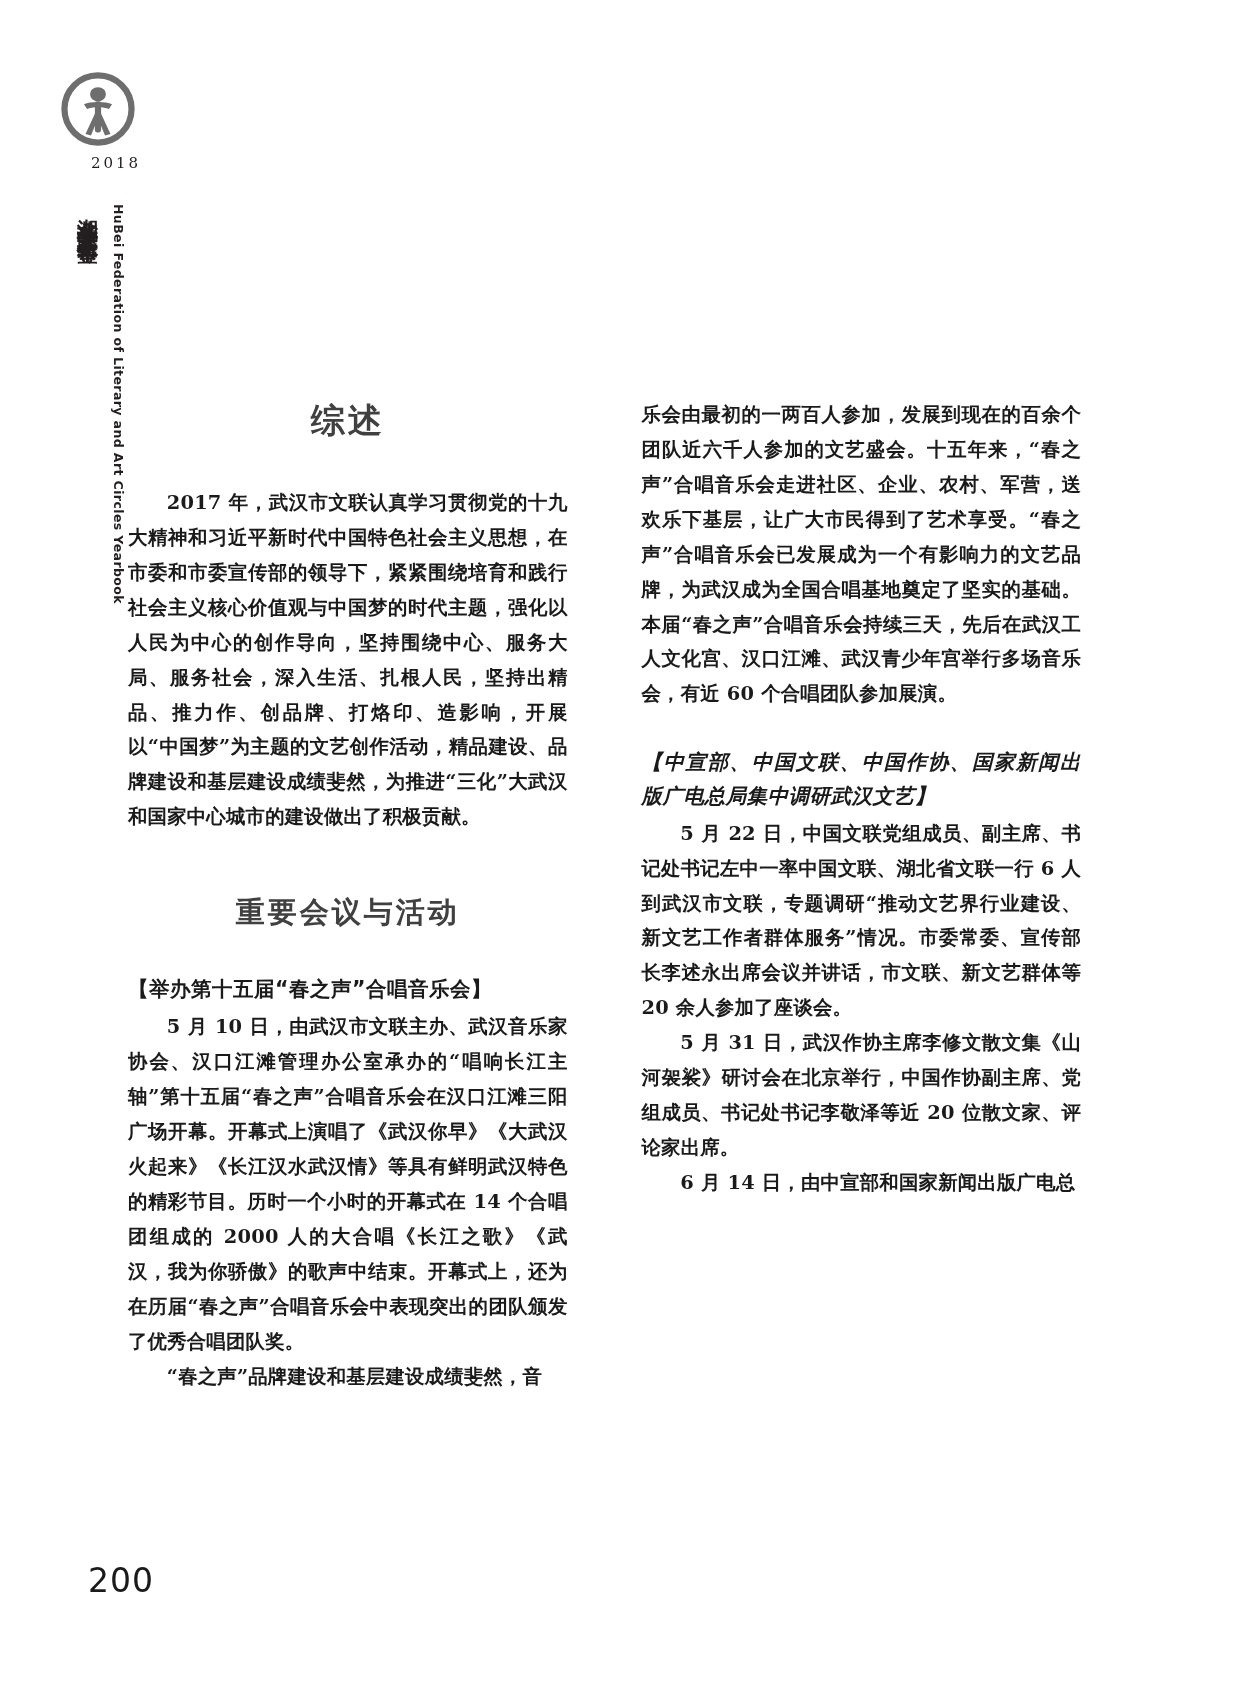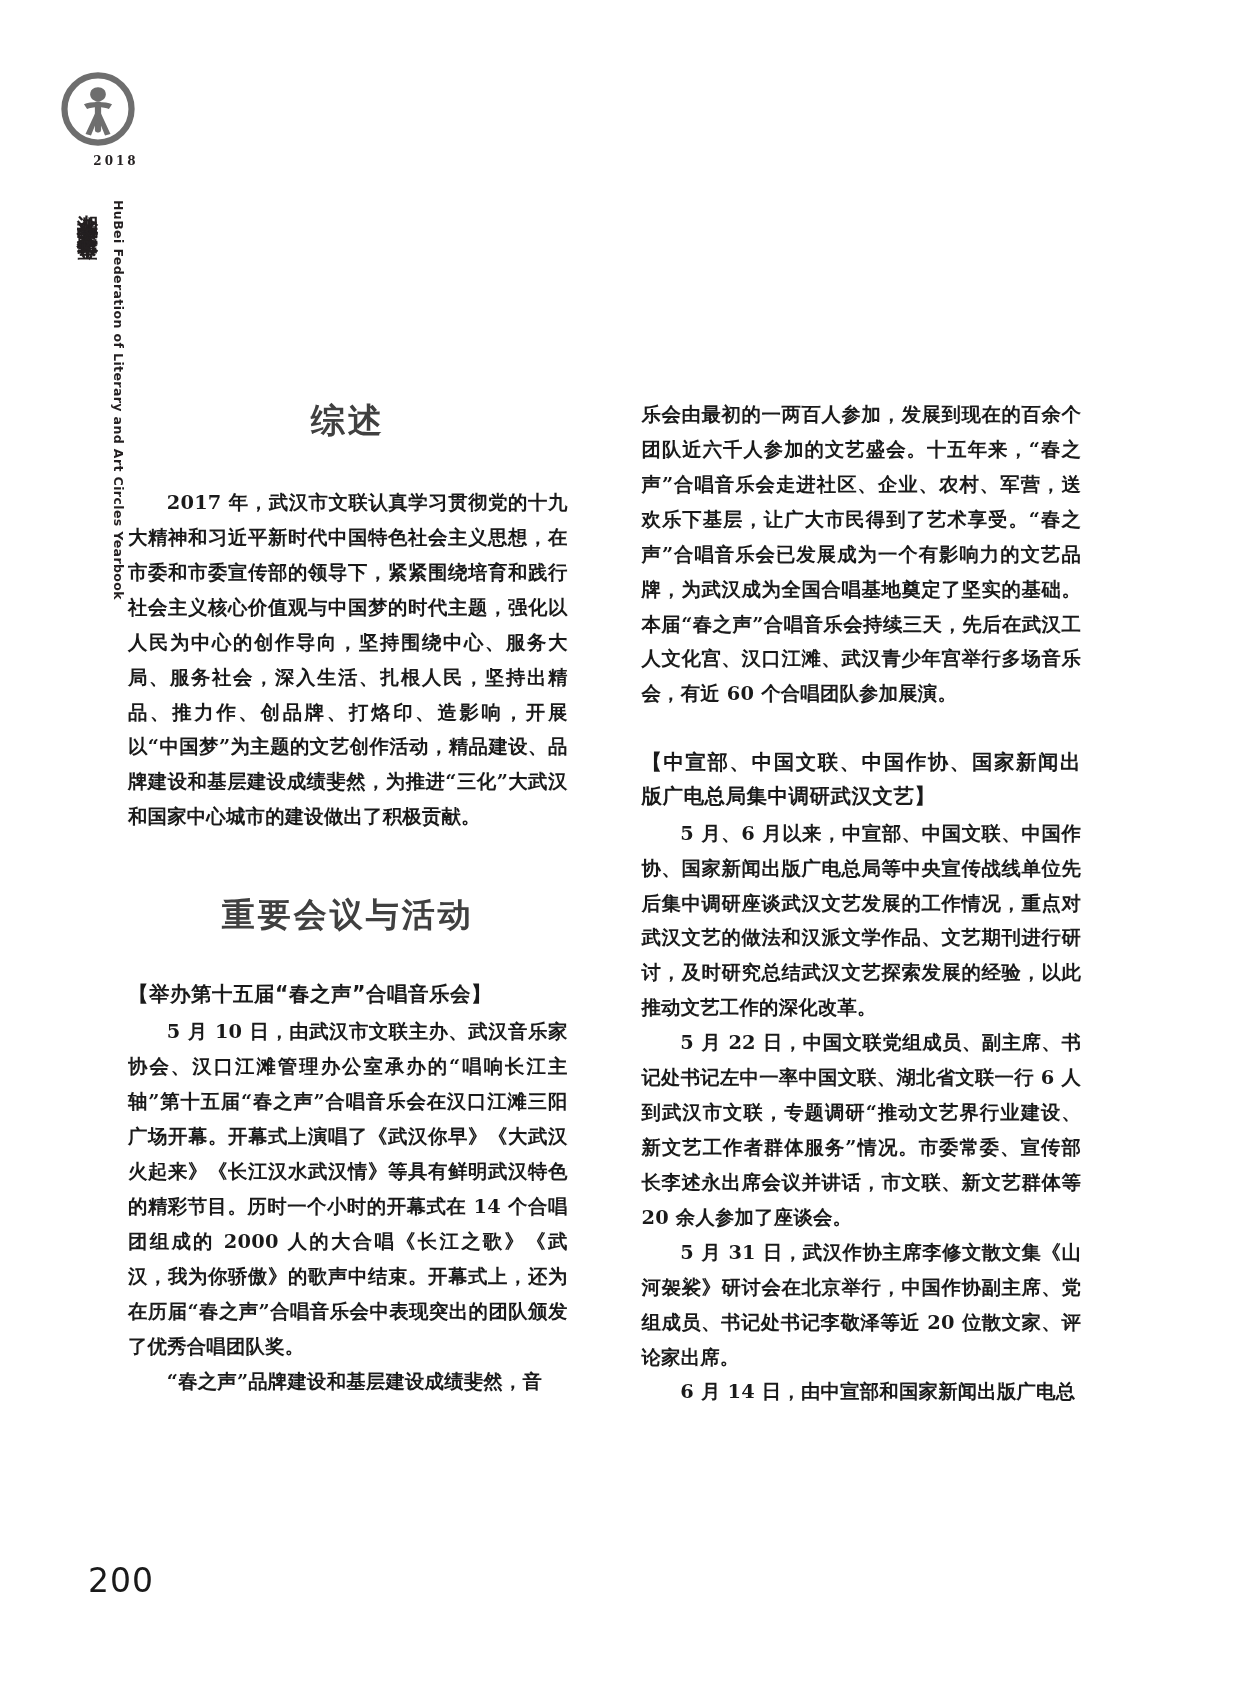--- a/index.html
+++ b/index.html
@@ -30,22 +30,22 @@
     align-items: center;
   }
   .logo-mark {
     width: 78px;
     height: 78px;
     display: block;
   }
   .logo-year {
     margin-top: 6px;
     font-family: "DejaVu Serif", "Liberation Serif", serif;
-    font-weight: bold;
-    font-size: 12px;
+    font-weight: normal;
+    font-size: 15px;
     letter-spacing: 3px;
     color: #231f20;
     margin-left: 36px;
   }
   .sidebar-strip {
     margin-top: 30px;
     display: flex;
     flex-direction: row;
     align-items: flex-start;
     gap: 6px;
@@ -104,21 +104,21 @@
     text-align: center;
     font-family: "DejaVu Sans", "Liberation Sans", sans-serif;
     font-weight: bold;
     font-size: 34px;
     letter-spacing: 3px;
     color: #404040;
   }
   h2.sec-h1.tight {
     margin-top: 58px;
     margin-bottom: 40px;
-    font-size: 33px;
+    font-size: 29px;
   }
   h3.sec-h2 {
     margin: 0 0 4px 0;
     font-family: "DejaVu Sans", "Liberation Sans", sans-serif;
     font-weight: bold;
     font-size: 20.5px;
     line-height: 1.62;
     letter-spacing: 0.5px;
     color: #1a1a1a;
     text-align: justify;
@@ -187,22 +187,21 @@
       <h2 class="sec-h1 tight">重要会议与活动</h2>
 
       <h3 class="sec-h2 centered">【举办第十五届“春之声”合唱音乐会】</h3>
       <p class="body">5 月 10 日，由武汉市文联主办、武汉音乐家协会、汉口江滩管理办公室承办的“唱响长江主轴”第十五届“春之声”合唱音乐会在汉口江滩三阳广场开幕。开幕式上演唱了《武汉你早》《大武汉火起来》《长江汉水武汉情》等具有鲜明武汉特色的精彩节目。历时一个小时的开幕式在 14 个合唱团组成的 2000 人的大合唱《长江之歌》《武汉，我为你骄傲》的歌声中结束。开幕式上，还为在历届“春之声”合唱音乐会中表现突出的团队颁发了优秀合唱团队奖。</p>
       <p class="body">“春之声”品牌建设和基层建设成绩斐然，音</p>
     </div>
 
     <div class="col">
       <p class="body noindent">乐会由最初的一两百人参加，发展到现在的百余个团队近六千人参加的文艺盛会。十五年来，“春之声”合唱音乐会走进社区、企业、农村、军营，送欢乐下基层，让广大市民得到了艺术享受。“春之声”合唱音乐会已发展成为一个有影响力的文艺品牌，为武汉成为全国合唱基地奠定了坚实的基础。本届“春之声”合唱音乐会持续三天，先后在武汉工人文化宫、汉口江滩、武汉青少年宫举行多场音乐会，有近 60 个合唱团队参加展演。</p>
 
-      <h3 class="sec-h2" style="margin-top:34px;">【中宣部、中国文联、中国作协、国家新闻出版广电总局集中调研武汉文艺】</h3>
-      <p class="body">5 月、6 月以来，中宣部、中国文联、中国作协、国家新闻出版广电总局等中央宣传战线单位先后集中调研座谈武汉文艺发展的工作情况，重点对武汉文艺的做法和汉派文学作品、文艺期刊进行研讨，及时研究总结武汉文艺探索发展的经验，以此推动文艺工作的深化改革。</p>
+      <h3 class="sec-h2" style="margin-top:34px;font-style:italic;">【中宣部、中国文联、中国作协、国家新闻出版广电总局集中调研武汉文艺】</h3>
       <p class="body">5 月 22 日，中国文联党组成员、副主席、书记处书记左中一率中国文联、湖北省文联一行 6 人到武汉市文联，专题调研“推动文艺界行业建设、新文艺工作者群体服务”情况。市委常委、宣传部长李述永出席会议并讲话，市文联、新文艺群体等 20 余人参加了座谈会。</p>
       <p class="body">5 月 31 日，武汉作协主席李修文散文集《山河袈裟》研讨会在北京举行，中国作协副主席、党组成员、书记处书记李敬泽等近 20 位散文家、评论家出席。</p>
       <p class="body">6 月 14 日，由中宣部和国家新闻出版广电总</p>
     </div>
 
   </div>
 
   <div class="page-number">200</div>
 
 </div>

